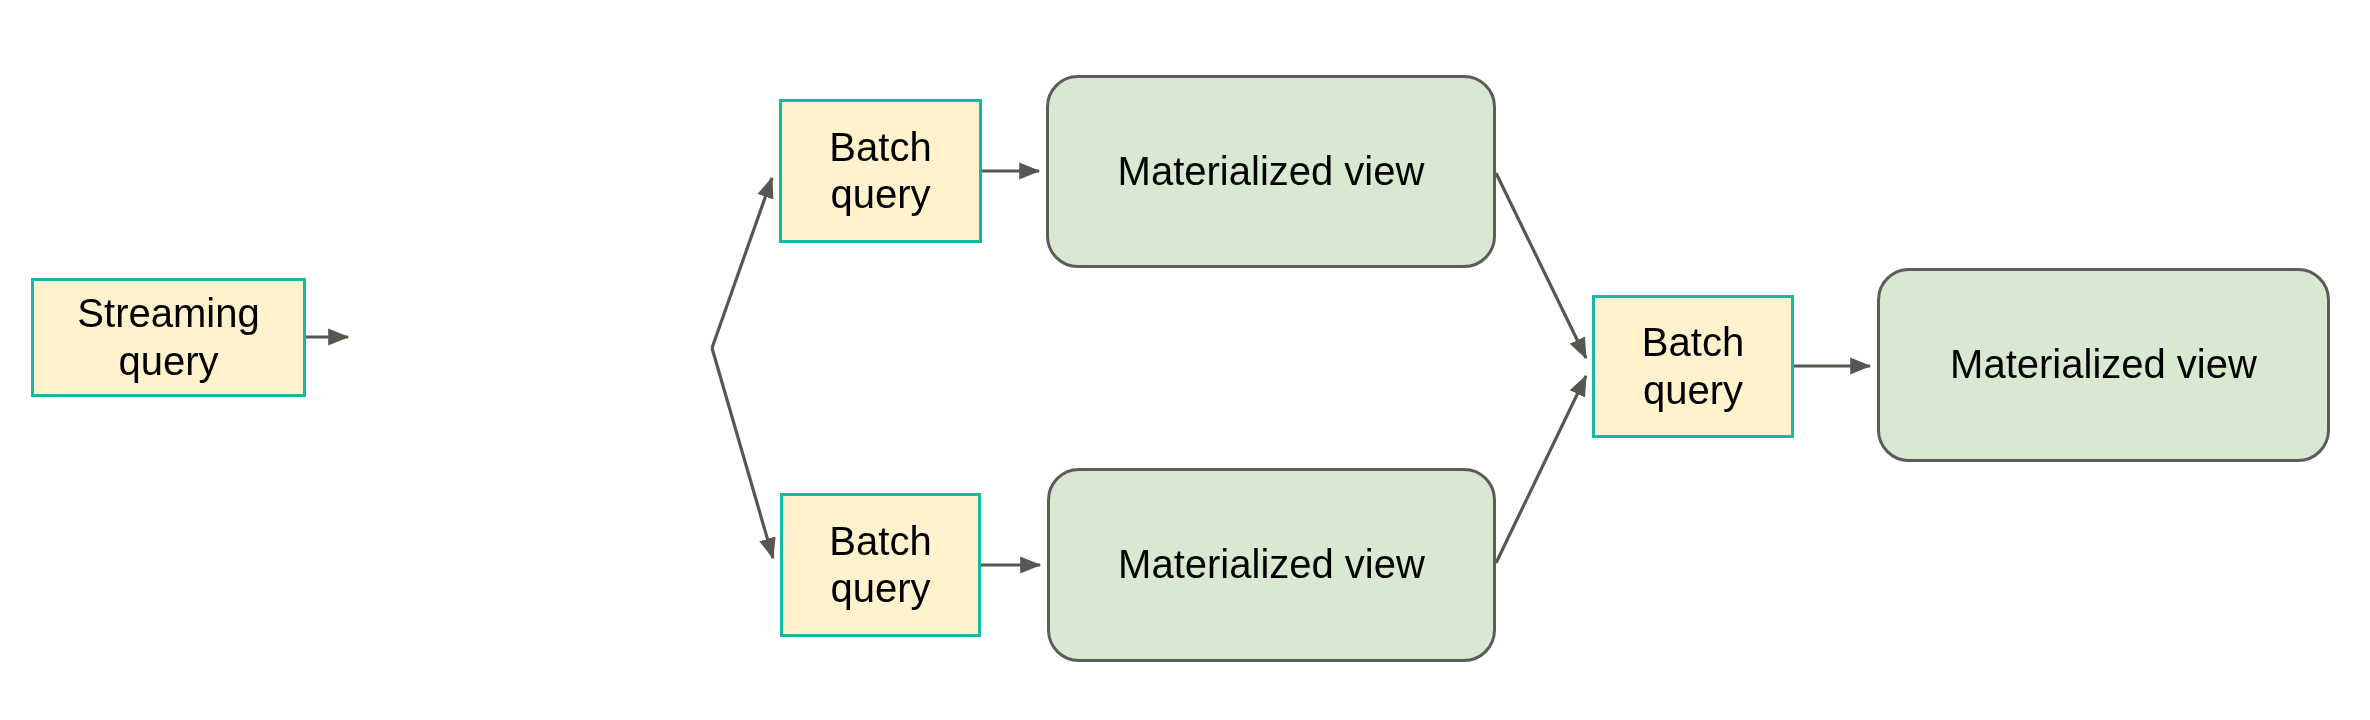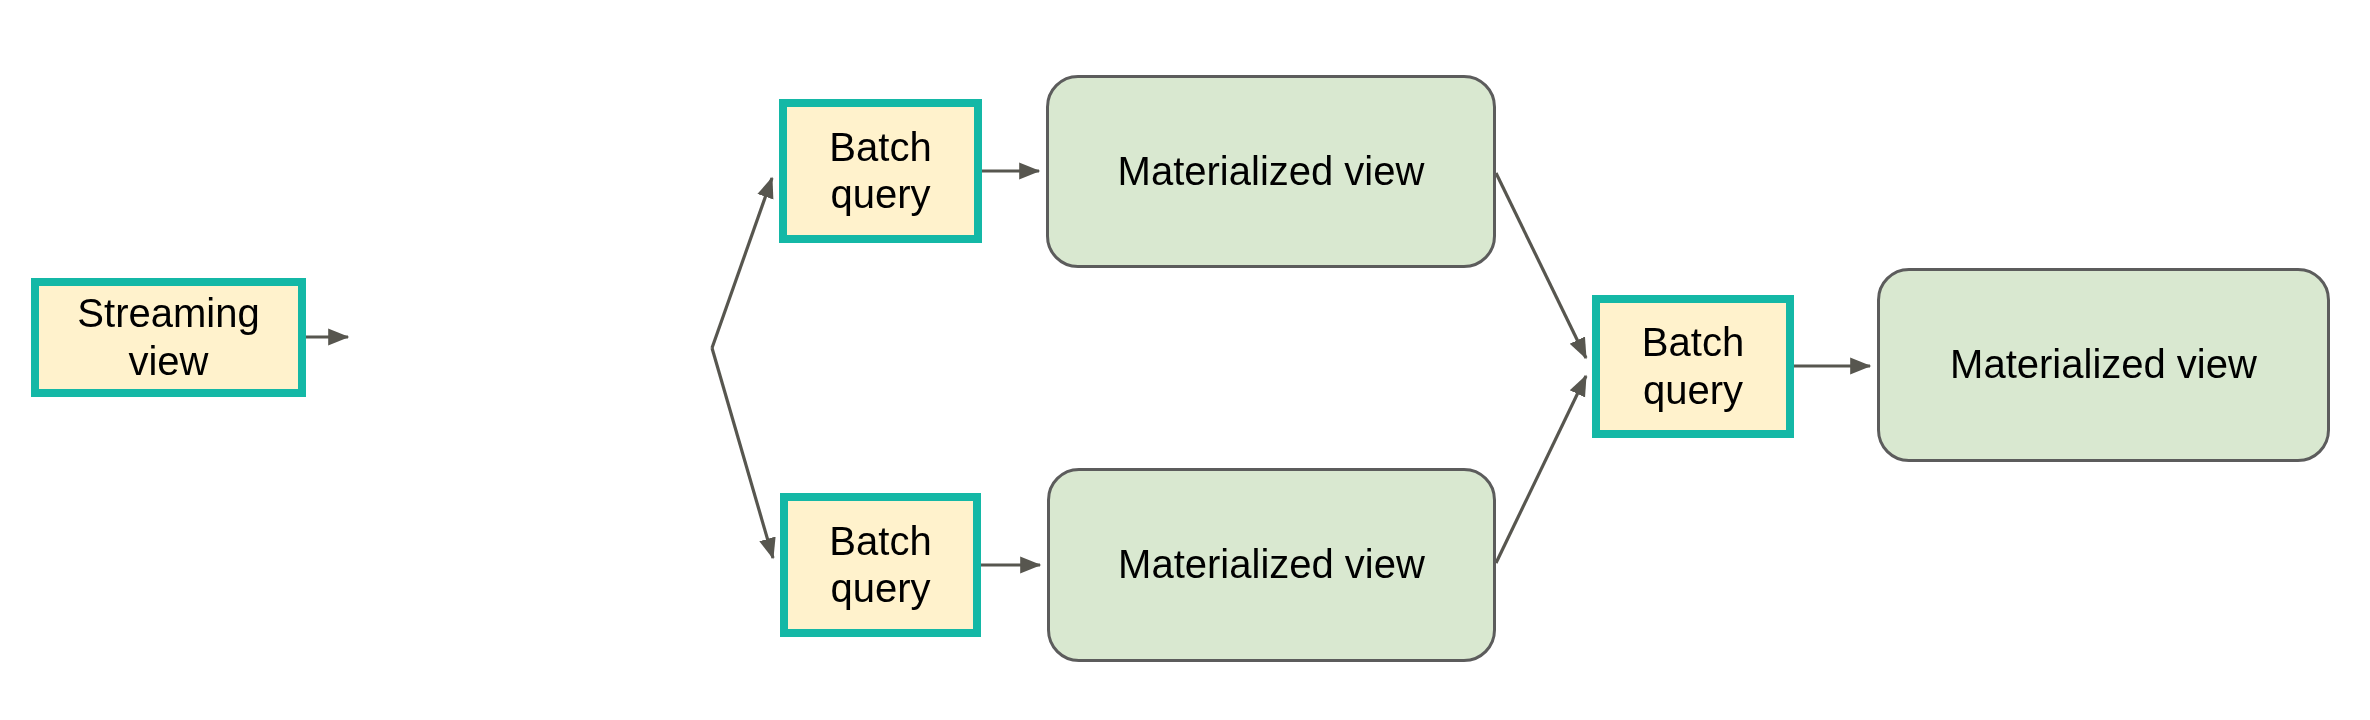--- a/index.html
+++ b/index.html
@@ -33,21 +33,21 @@
     align-items: center;
     justify-content: center;
     text-align: center;
     line-height: 1.18;
     color: #000000;
     white-space: pre-line;
     z-index: 2;
   }
   .node-process {
     background: #fff2cc;
-    border: 8px solid #14b8a6;
+    border: 3px solid #14b8a6;
     border-radius: 0;
   }
   .node-store {
     background: #d9e8d0;
     border: 3px solid #5c5c5c;
     border-radius: 32px;
   }
   .node-label {
     display: block;
     width: 100%;
@@ -79,21 +79,21 @@
 
     <line x1="1496" y1="173" x2="1586" y2="358" stroke="#57564f" stroke-width="3.2" marker-end="url(#arrowhead)"></line>
 
     <line x1="1496" y1="563" x2="1586" y2="376" stroke="#57564f" stroke-width="3.2" marker-end="url(#arrowhead)"></line>
 
     <line x1="1794" y1="366" x2="1870" y2="366" stroke="#57564f" stroke-width="3.2" marker-end="url(#arrowhead)"></line>
   </svg>
 
   <div class="node node-process" style="left:31px; top:278px; width:275px; height:119px; font-size:40px;">
     <span class="node-label">Streaming
-view</span>
+query</span>
   </div>
 
 
   <div class="node node-process" style="left:779px; top:99px; width:203px; height:144px; font-size:40px;">
     <span class="node-label">Batch
 query</span>
   </div>
 
   <div class="node node-store" style="left:1046px; top:75px; width:450px; height:193px; font-size:40px;">
     <span class="node-label">Materialized view</span>

